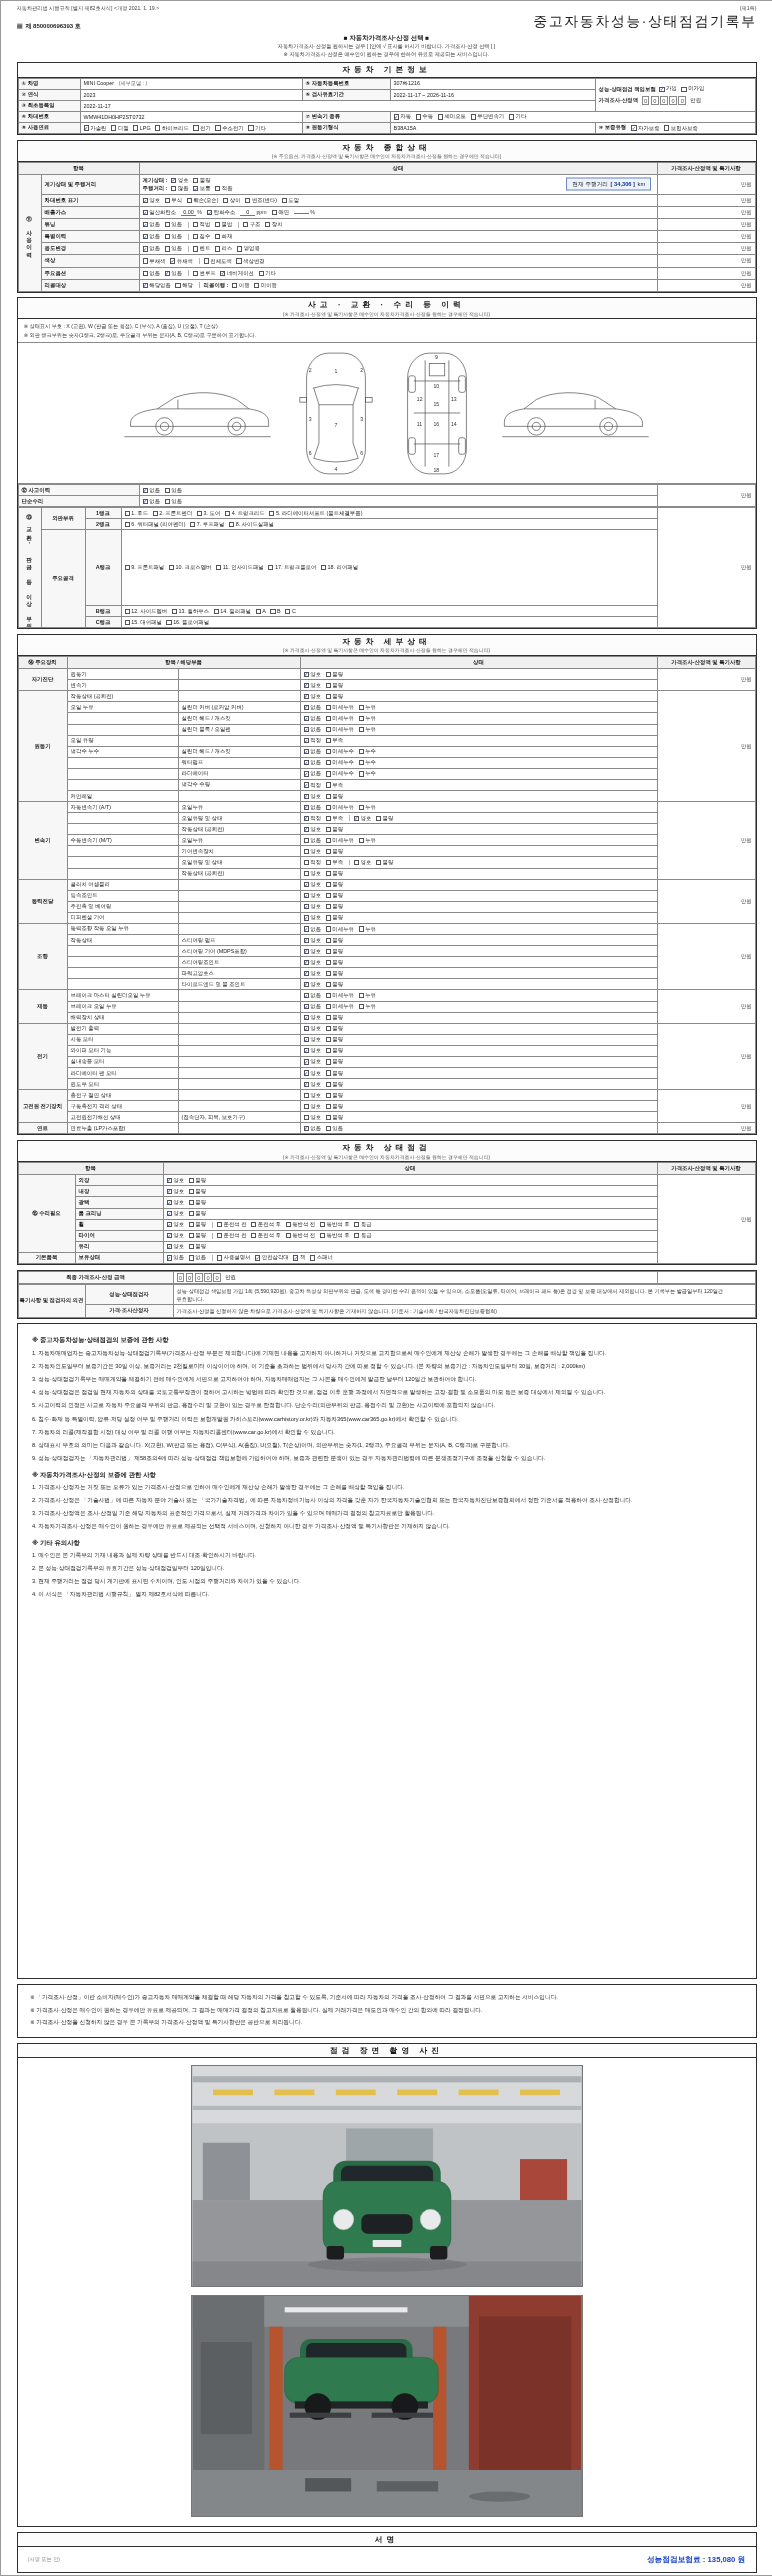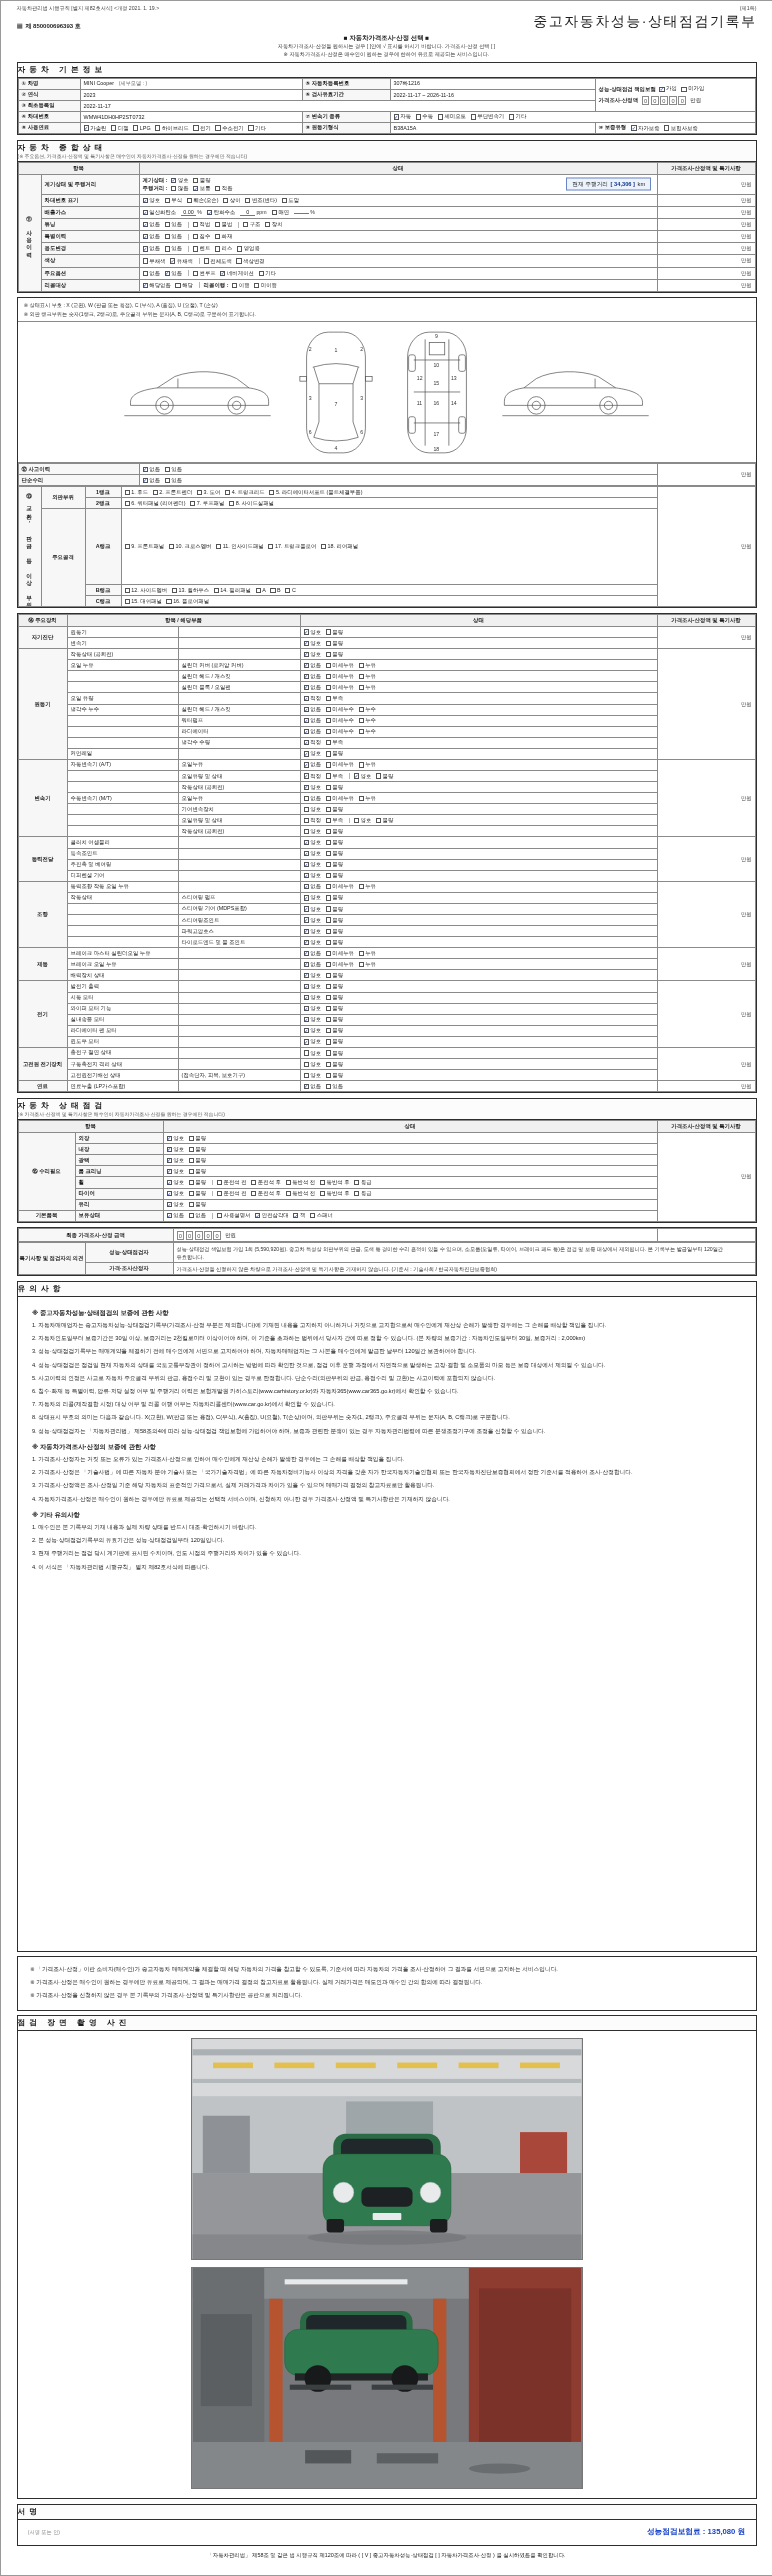--- a/index.html
+++ b/index.html
@@ -7,21 +7,21 @@
 body{width:773px;height:2576px;overflow:hidden;font-family:"Liberation Sans","DejaVu Sans",sans-serif;color:#1c1c1c;border:0.5px solid #9a9a9a;background:#fff}
 .page{width:740px;margin:0 auto;padding-top:3.1px}
 .topnote{display:flex;justify-content:space-between;font-size:5.2px;color:#444}
 .tophead{position:relative;padding-top:1px}
 .docline{position:absolute;left:0;top:17.5px;font-size:6px;font-weight:bold;display:flex;align-items:center;gap:2.6px}
 .qricon{font-size:6.7px;color:#333}
 h1.title{text-align:right;font-size:14px;font-weight:normal;letter-spacing:1.5px;padding-top:1px}
 .select-title{text-align:center;font-weight:bold;font-size:6.4px;margin-top:2.6px}
 .select-note{text-align:center;font-size:5.2px;color:#333;margin-top:0.5px}
 section{border:0.7px solid #2e2e2e;margin-top:4.6px;background:#fff}
-.sec-head{border-bottom:0.5px solid #2e2e2e;text-align:left;padding:2.1px 0 1.5px;background:#fcfcfc}
+.sec-head{border-bottom:0.5px solid #2e2e2e;text-align:center;padding:2.1px 0 1.5px;background:#fcfcfc}
 .sec-title{font-size:7.7px;font-weight:bold;letter-spacing:4.1px}
 .sec-note{font-size:4.9px;color:#555;margin-top:0.5px}
 table.grid{width:100%;border-collapse:collapse;table-layout:fixed}
 .grid th,.grid td{border:0.5px solid #8a8a8a;font-size:5.4px;padding:1.5px 3.1px;vertical-align:middle;word-break:keep-all;overflow:hidden}
 .grid thead th{background:#f0f0f0;text-align:center;font-weight:bold;padding:2.1px 1px}
 td.lbl{background:#f7f7f7;font-weight:bold}
 td.cen{text-align:center}
 td.price{text-align:right;color:#444;background:#fff;font-size:5.2px}
 td.vcell{background:#f7f7f7;text-align:center;padding:1px;width:23px}
 .vtext{writing-mode:vertical-rl;text-orientation:upright;margin:0 auto;font-weight:bold;font-size:5.7px;letter-spacing:1.5px}
@@ -411,20 +411,24 @@
                   <span class="cl">미이행</span>
                 </span></div>
             </td>
             <td class="price">만원</td>
           </tr>
         </tbody>
     </table>
   </section>
 
   <section>
+    <div class="sec-head">
+      <div class="sec-title">사고 · 교환 · 수리 등 이력</div>
+      <div class="sec-note">(※ 가격조사·산정액 및 특기사항은 매수인이 자동차가격조사·산정을 원하는 경우에만 적습니다)</div>
+    </div>
     <div class="acc-notes">
       <div>※ 상태표시 부호 : X (교환), W (판금 또는 용접), C (부식), A (흠집), U (요철), T (손상)</div>
       <div>※ 외판 랭크부위는 숫자(1랭크, 2랭크)로, 주요골격 부위는 문자(A, B, C랭크)로 구분하여 표기합니다.</div>
     </div>
     <div class="diagram-row">
       <svg width="155" height="67" viewBox="0 0 300 130">
         <path class="dg" d="M20 84 C20 68 42 60 72 56 L106 34 C142 20 196 22 226 38 L250 56 C276 60 288 68 288 82 L288 90 L20 90 Z"></path>
         <line class="dg" x1="112" y1="38" x2="112" y2="56"></line>
         <line class="dg" x1="72" y1="56" x2="250" y2="56"></line>
         <circle class="dg" cx="86" cy="90" r="17"></circle>
@@ -614,20 +618,24 @@
               </span><span class="cbw">
                 <span class="cb"></span>
                 <span class="cl">16. 플로어패널</span>
               </span></td>
           </tr>
         </tbody>
     </table>
   </section>
 
   <section>
+    <div class="sec-head">
+      <div class="sec-title">자동차 세부상태</div>
+      <div class="sec-note">(※ 가격조사·산정액 및 특기사항은 매수인이 자동차가격조사·산정을 원하는 경우에만 적습니다)</div>
+    </div>
     <table class="grid">
       <colgroup>
           <col style="width:49px">
           <col style="width:111px">
           <col style="width:122px">
           <col>
           <col style="width:98px">
         </colgroup>
       <thead>
         <tr>
@@ -1356,23 +1364,20 @@
           </tr>
           <tr>
             <td class="lbl cen">가격·조사산정자</td>
             <td class="note">가격조사·산정을 신청하지 않은 차량으로 가격조사·산정액 및 특기사항은 기재하지 않습니다. (기준서 : 기술사회 / 한국자동차진단보증협회)</td>
           </tr>
         </tbody>
     </table>
   </section>
 
   <section>
-    <div class="sec-head">
-      <div class="sec-title">유의사항</div>
-    </div>
     <div class="notice-body" id="notice-content">
         <div class="nheading">※ 중고자동차성능·상태점검의 보증에 관한 사항</div>
         <p class="nitem">1. 자동차매매업자는 중고자동차성능·상태점검기록부(가격조사·산정 부분은 제외합니다)에 기재된 내용을 고지하지 아니하거나 거짓으로 고지함으로써 매수인에게 재산상 손해가 발생한 경우에는 그 손해를 배상할 책임을 집니다.</p>
         <p class="nitem">2. 자동차인도일부터 보증기간은 30일 이상, 보증거리는 2천킬로미터 이상이어야 하며, 이 기준을 초과하는 범위에서 당사자 간에 따로 정할 수 있습니다. (본 차량의 보증기간 : 자동차인도일부터 30일, 보증거리 : 2,000km)</p>
         <p class="nitem">3. 성능·상태점검기록부는 매매계약을 체결하기 전에 매수인에게 서면으로 고지하여야 하며, 자동차매매업자는 그 사본을 매수인에게 발급한 날부터 120일간 보관하여야 합니다.</p>
         <p class="nitem">4. 성능·상태점검은 점검일 현재 자동차의 상태를 국토교통부장관이 정하여 고시하는 방법에 따라 확인한 것으로, 점검 이후 운행 과정에서 자연적으로 발생하는 고장·결함 및 소모품의 마모 등은 보증 대상에서 제외될 수 있습니다.</p>
         <p class="nitem">5. 사고이력의 인정은 사고로 자동차 주요골격 부위의 판금, 용접수리 및 교환이 있는 경우로 한정합니다. 단순수리(외판부위의 판금, 용접수리 및 교환)는 사고이력에 포함되지 않습니다.</p>
         <p class="nitem">6. 침수·화재 등 특별이력, 압류·저당 설정 여부 및 주행거리 이력은 보험개발원 카히스토리(www.carhistory.or.kr)와 자동차365(www.car365.go.kr)에서 확인할 수 있습니다.</p>
         <p class="nitem">7. 자동차의 리콜(제작결함 시정) 대상 여부 및 리콜 이행 여부는 자동차리콜센터(www.car.go.kr)에서 확인할 수 있습니다.</p>
         <p class="nitem">8. 상태표시 부호의 의미는 다음과 같습니다. X(교환), W(판금 또는 용접), C(부식), A(흠집), U(요철), T(손상)이며, 외판부위는 숫자(1, 2랭크), 주요골격 부위는 문자(A, B, C랭크)로 구분합니다.</p>

